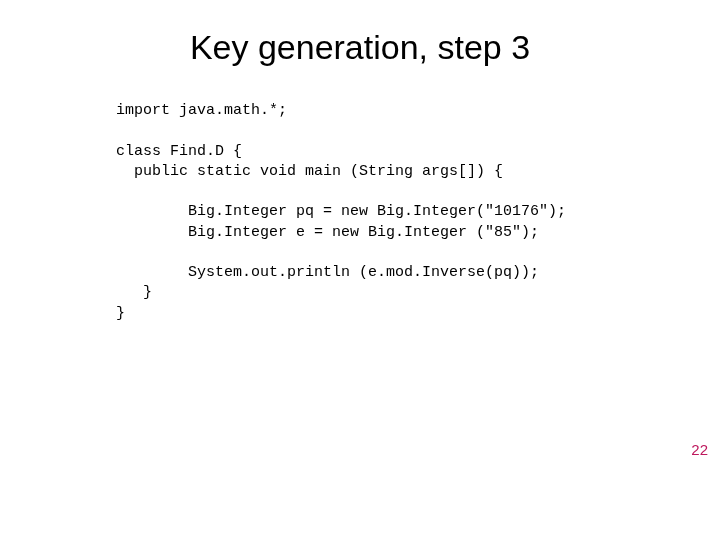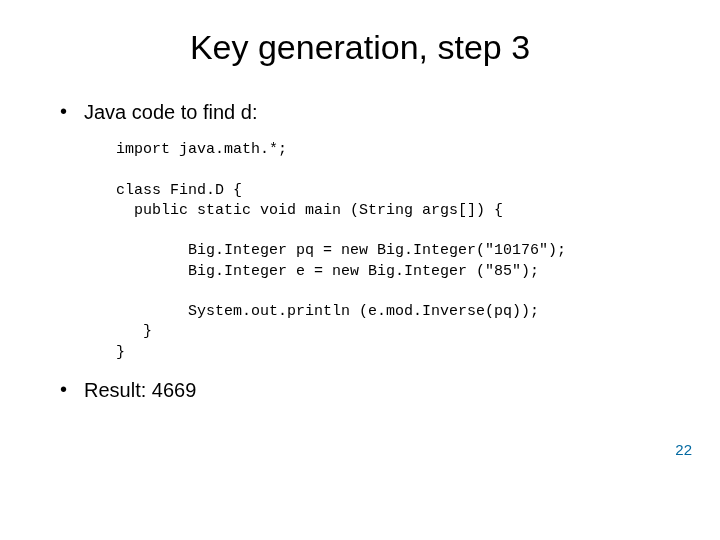--- a/index.html
+++ b/index.html
@@ -49,49 +49,43 @@
   }
   .code {
     font-family: "Courier New", Courier, monospace;
     font-size: 15px;
     white-space: pre;
     margin: 16px 0 10px 56px;
     line-height: 1.35;
   }
   .page-num {
     position: absolute;
-    right: 28px;
+    right: 12px;
     bottom: 18px;
     font-size: 15px;
-    color: #0369a1;
+    color: #be185d;
   }
 </style>
 </head>
 <body>
 
 <div class="slide">
 
   <div class="title">Key generation, step 3</div>
 
   <div class="body">
-    <ul class="bullets">
-      <li>Java code to find d:</li>
-    </ul>
 
     <div class="code">import java.math.*;
 
 class Find.D {
   public static void main (String args[]) {
 
         Big.Integer pq = new Big.Integer("10176");
         Big.Integer e = new Big.Integer ("85");
 
         System.out.println (e.mod.Inverse(pq));
    }
 }</div>
 
-    <ul class="bullets">
-      <li>Result: 4669</li>
-    </ul>
   </div>
 
   <div class="page-num">22</div>
 </div>
 
 </body></html>

